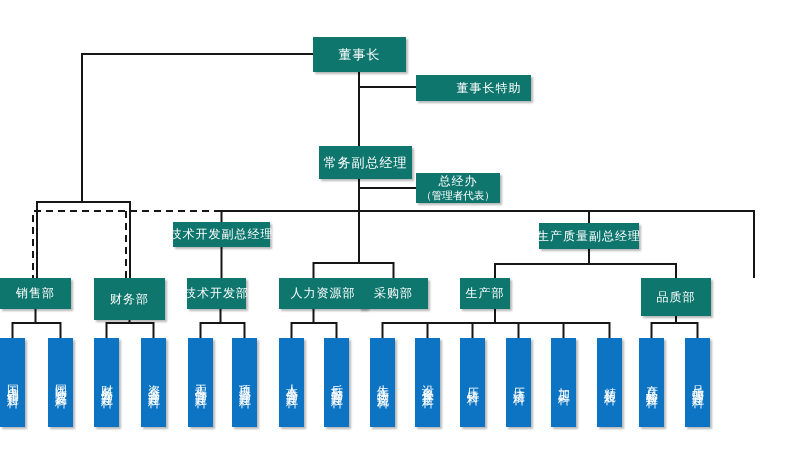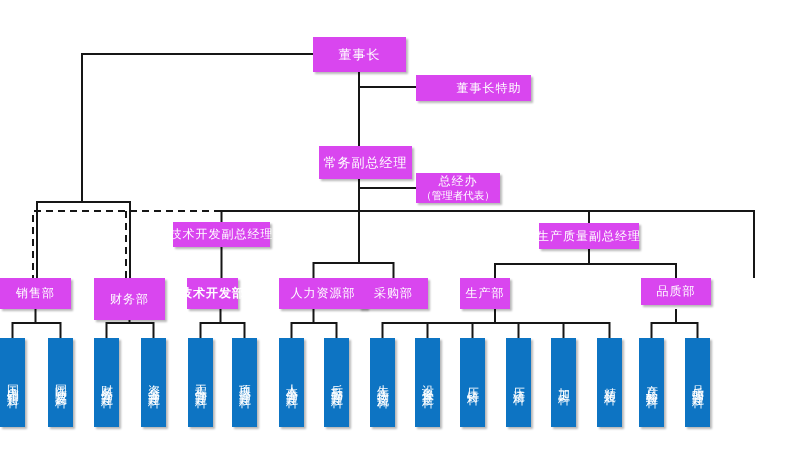--- a/index.html
+++ b/index.html
@@ -8,21 +8,21 @@
     width:789px;height:476px;
     background:#ffffff;
     overflow:hidden;
     font-family:"Liberation Sans",sans-serif;
   }
   .stage svg{position:absolute;left:0;top:0;z-index:1;}
   .lines-solid{fill:none;stroke:#161616;stroke-width:2;}
   .lines-dashed{fill:none;stroke:#161616;stroke-width:2;stroke-dasharray:7 5;}
   .hbox{
     position:absolute;z-index:2;
-    background:#d946ef;color:#ffffff;
+    background:#0f766e;color:#ffffff;
     display:flex;align-items:center;justify-content:center;
     font-size:12px;letter-spacing:1px;
     box-shadow:2px 2px 2px rgba(0,0,0,.28);
     white-space:nowrap;
   }
   .hbox.lg{font-size:13px;}
   .hbox.col{flex-direction:column;line-height:1.25;}
   .hbox.col .sub{font-size:10.5px;letter-spacing:0;}
   .vbox{
     position:absolute;z-index:2;top:338px;width:25px;height:89px;
@@ -72,25 +72,25 @@
     <span>总经办</span>
     <span class="sub">（管理者代表）</span>
   </div>
 
   <div class="hbox" style="left:173px;top:222px;width:97px;height:25px;">技术开发副总经理</div>
 
   <div class="hbox" style="left:539px;top:223px;width:100px;height:26px;">生产质量副总经理</div>
 
   <div class="hbox" style="left:0px;top:278px;width:71px;height:31px;">销售部</div>
   <div class="hbox" style="left:94px;top:278px;width:71px;height:42px;">财务部</div>
-  <div class="hbox" style="left:187px;top:278px;width:51px;height:31px;font-weight:bold;">技术开发部</div>
+  <div class="hbox" style="left:187px;top:278px;width:59px;height:31px;">技术开发部</div>
   <div class="hbox" style="left:279px;top:278px;width:88px;height:31px;">人力资源部</div>
   <div class="hbox" style="left:359px;top:278px;width:69px;height:31px;">采购部</div>
   <div class="hbox" style="left:460px;top:278px;width:50px;height:31px;">生产部</div>
-  <div class="hbox" style="left:641px;top:278px;width:70px;height:27px;">品质部</div>
+  <div class="hbox" style="left:641px;top:278px;width:70px;height:38px;">品质部</div>
 
   <div class="vbox" style="left:0px;">国内销售科</div>
   <div class="vbox" style="left:48px;">国际贸易科</div>
   <div class="vbox" style="left:94px;">财务管理科</div>
   <div class="vbox" style="left:141px;">资金管理科</div>
   <div class="vbox" style="left:188px;">工程管理科</div>
   <div class="vbox" style="left:232px;">项目管理科</div>
   <div class="vbox" style="left:279px;">人事管理科</div>
   <div class="vbox" style="left:324px;">后勤管理科</div>
   <div class="vbox" style="left:370px;">生产物流科</div>

